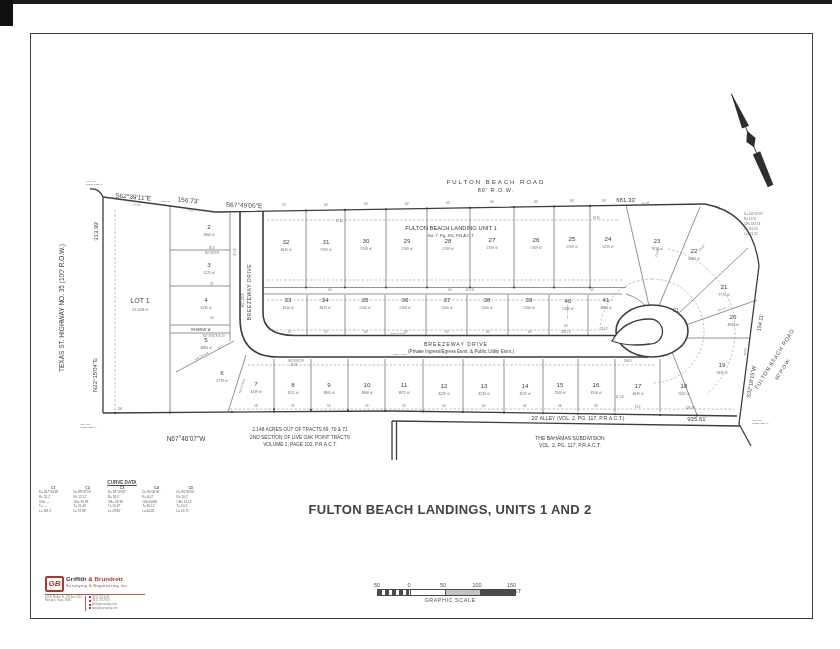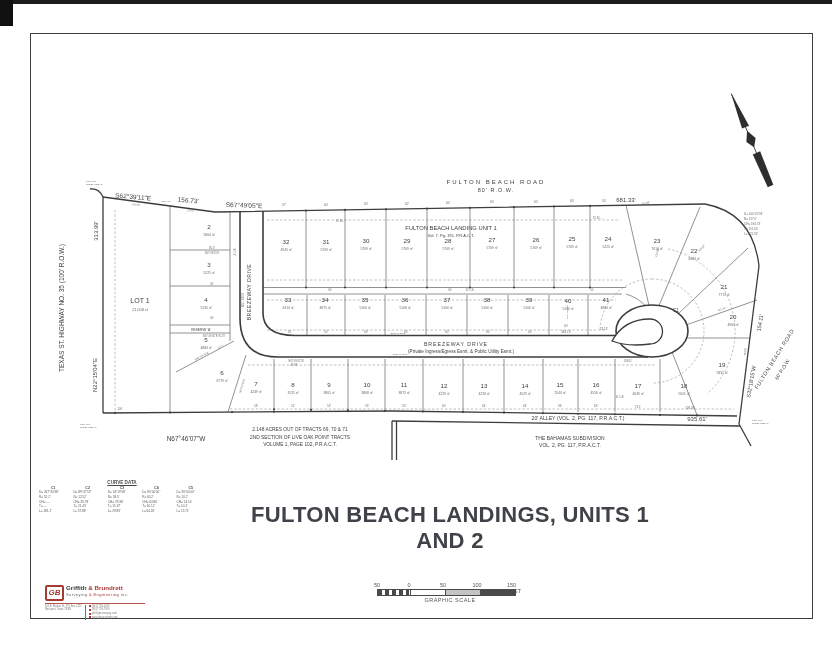--- a/index.html
+++ b/index.html
@@ -9,31 +9,31 @@
   .scanblob{position:absolute;left:0;top:0;width:13px;height:26px;background:#101010;}
   .frame{position:absolute;left:30px;top:33px;width:781px;height:584px;border:1.6px solid #3f3f3f;}
   svg{position:absolute;left:0;top:0;}
   svg text{font-family:"Liberation Sans",sans-serif;fill:#4a4a4a;}
   .lot-num{fill:#3f3f3f;text-anchor:middle;}
   .lot-sf{fill:#6b6b6b;text-anchor:middle;}
   .dim{fill:#6e6e6e;text-anchor:middle;}
   .dim-l{fill:#6e6e6e;text-anchor:start;}
   .blbl{fill:#3f3f3f;text-anchor:middle;}
   #main-title{position:absolute;left:250px;top:502px;width:400px;text-align:center;
-      font-size:22px;font-weight:700;letter-spacing:.3px;color:#3f4248;}
+      font-size:13px;font-weight:700;letter-spacing:.3px;color:#3f4248;}
   
   #curve-table{position:absolute;left:36px;top:480px;width:172px;color:#5a5a5a;}
   .ct-title{text-align:center;font-size:4.6px;font-weight:bold;text-decoration:underline;color:#4a4a4a;margin-bottom:1px;}
   .ct-cols{display:flex;}
   .ct-col{width:34.4px;}
   .ct-head{text-align:center;font-size:3.6px;font-weight:bold;color:#4f4f4f;}
   .ct-line{font-size:3.1px;line-height:1.55;white-space:nowrap;padding-left:3px;}
   
   #logo{position:absolute;left:45px;top:576px;width:100px;}
-  .logo-top{display:flex;align-items:flex-start;margin-top:9px;}
+  .logo-top{display:flex;align-items:flex-start;}
   .gb-mark{width:15px;height:12px;border:2.2px solid #a43a33;border-radius:2px;
       display:flex;align-items:center;justify-content:center;margin-right:2px;}
   .gb-mark span{font-size:8px;font-weight:800;font-style:italic;color:#a43a33;line-height:1;}
   .logo-name{font-size:6.2px;font-weight:800;color:#3a3a3a;white-space:nowrap;line-height:1.05;}
   .logo-name .red{color:#a43a33;}
   .logo-tag{font-size:4px;color:#666;white-space:nowrap;letter-spacing:.4px;}
   .logo-tag .red{color:#a43a33;}
   .logo-contact{display:flex;margin-top:1.5px;border-top:.6px solid #b5524b;padding-top:1px;}
   .lc-col{font-size:2.6px;color:#7a7a7a;line-height:1.5;white-space:nowrap;}
   .lc-col.right{margin-left:3px;border-left:.6px solid #b5524b;padding-left:3px;}

